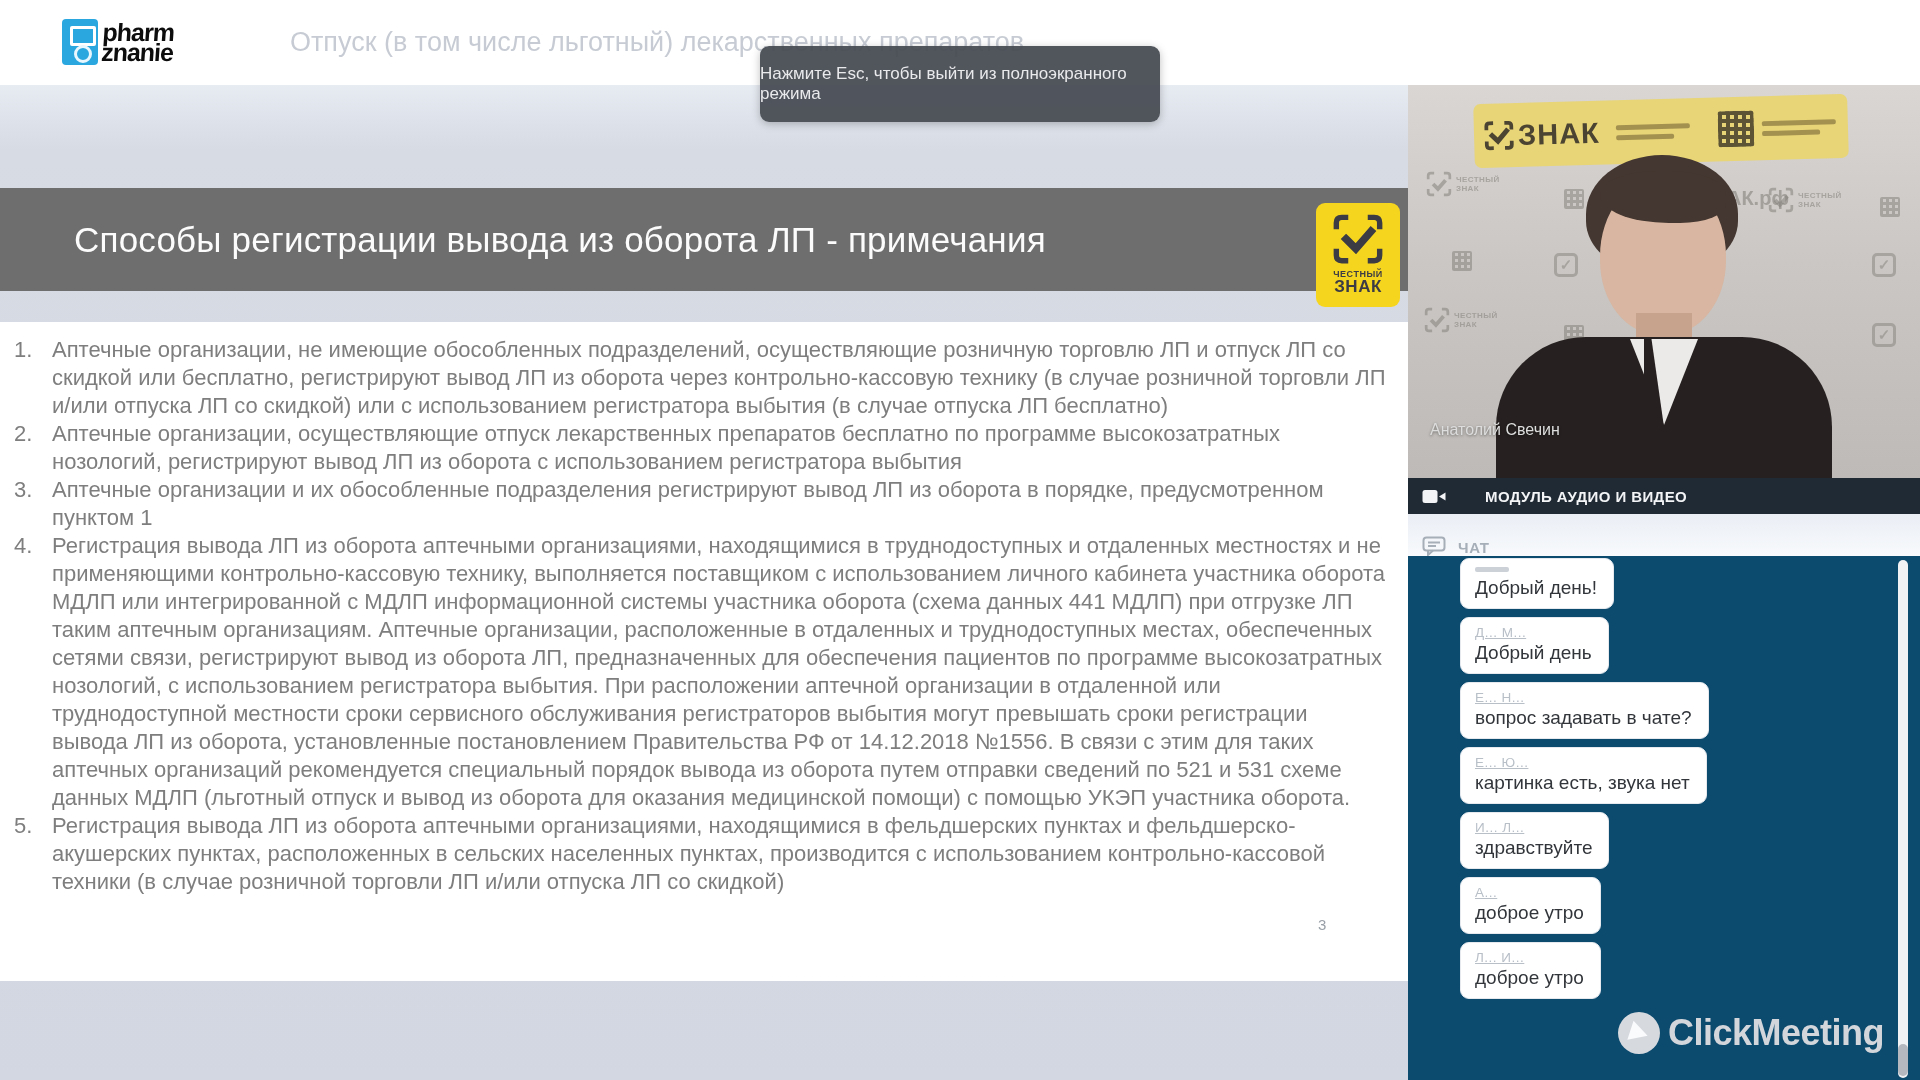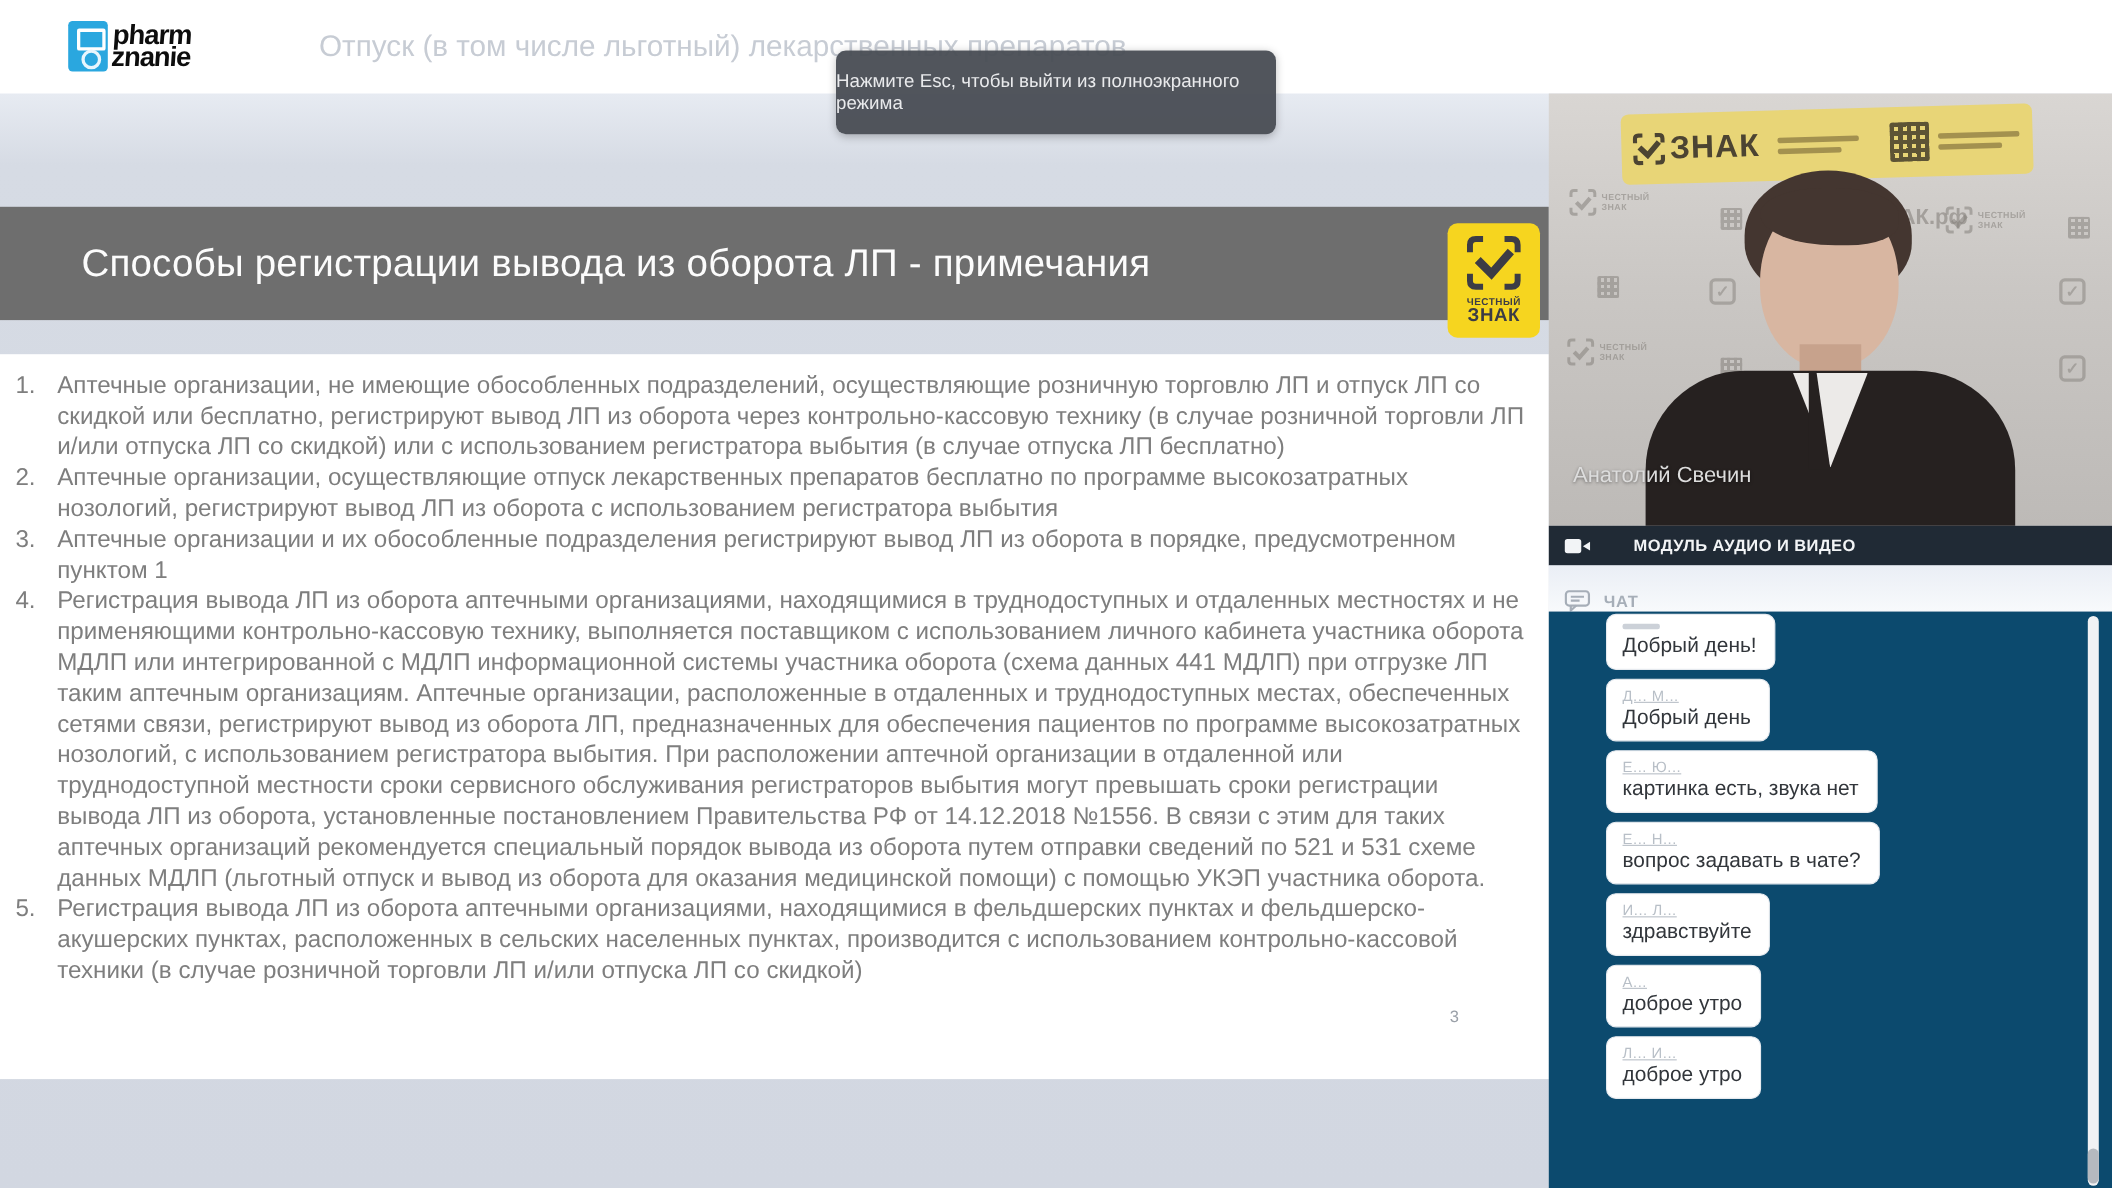--- a/index.html
+++ b/index.html
@@ -84,21 +84,21 @@
     background:#d8b6a1; border-radius:50% 50% 47% 47%; }
   .fringe { position:absolute; left:192px; top:86px; width:126px; height:52px;
     background:#443630; border-radius:50% 50% 40% 60%; }
   .neck { position:absolute; left:228px; top:228px; width:56px; height:42px; background:#c7a28c; }
   .bodysuit { position:absolute; left:88px; top:252px; width:336px; height:160px;
     background:#262120; border-radius:90px 90px 0 0; }
   .shirt { position:absolute; left:222px; top:254px; width:68px; height:86px;
     background:#eceae8; clip-path:polygon(0 0,100% 0,50% 100%); }
   .lapel { position:absolute; left:236px; top:252px; width:40px; height:90px;
     background:#262120; clip-path:polygon(0 0,18% 0,50% 100%,0 100%); }
-  #speaker-name { position:absolute; left:22px; top:336px; font-size:20px; color:#dddddd;
+  #speaker-name { position:absolute; left:22px; top:336px; font-size:16px; color:#dddddd;
     text-shadow:0 1px 3px rgba(0,0,0,.45); }
 
   
   #av-bar { position:absolute; left:1408px; top:478px; width:512px; height:36px;
     background:#202a35; display:flex; align-items:center; padding-left:14px; gap:12px; }
   #av-bar svg { width:24px; height:17px; }
   #av-label { color:#f2f4f6; font-size:15px; font-weight:700; letter-spacing:.4px;margin-left:27px; }
   #chat-header { position:absolute; left:1408px; top:514px; width:512px; height:42px;
     background:linear-gradient(180deg,#eaeef5,#f8fafc); display:flex; align-items:flex-end;
     padding-left:14px; gap:12px; }
@@ -292,37 +292,41 @@
 <div id="chat-body">
   <div class="bubble-row"><div class="bubble">
     <div class="clipped-line"></div>
     <div class="b-text">Добрый день!</div>
   </div></div>
   <div class="bubble-row"><div class="bubble">
     <div class="b-name">Д... М...</div>
     <div class="b-text">Добрый день</div>
   </div></div>
   <div class="bubble-row"><div class="bubble">
+    <div class="b-name">Е... Н...</div>
+    <div class="b-text">вопрос задавать в чате?</div>
+  </div></div>
+  <div class="bubble-row"><div class="bubble">
     <div class="b-name">Е... Ю...</div>
     <div class="b-text">картинка есть, звука нет</div>
   </div></div>
   <div class="bubble-row"><div class="bubble">
-    <div class="b-name">Е... Н...</div>
-    <div class="b-text">вопрос задавать в чате?</div>
-  </div></div>
-  <div class="bubble-row"><div class="bubble">
     <div class="b-name">И... Л...</div>
     <div class="b-text">здравствуйте</div>
   </div></div>
   <div class="bubble-row"><div class="bubble">
     <div class="b-name">А...</div>
     <div class="b-text">доброе утро</div>
   </div></div>
   <div class="bubble-row"><div class="bubble">
     <div class="b-name">Л... И...</div>
     <div class="b-text">доброе утро</div>
   </div></div>
 
+  <div id="watermark">
+    <span class="wm-circle"></span>
+    <span class="wm-text">ClickMeeting</span>
+  </div>
 </div>
 
 <div id="scroll-track">
   <div id="scroll-thumb"></div>
 </div>
 
 </body></html>

